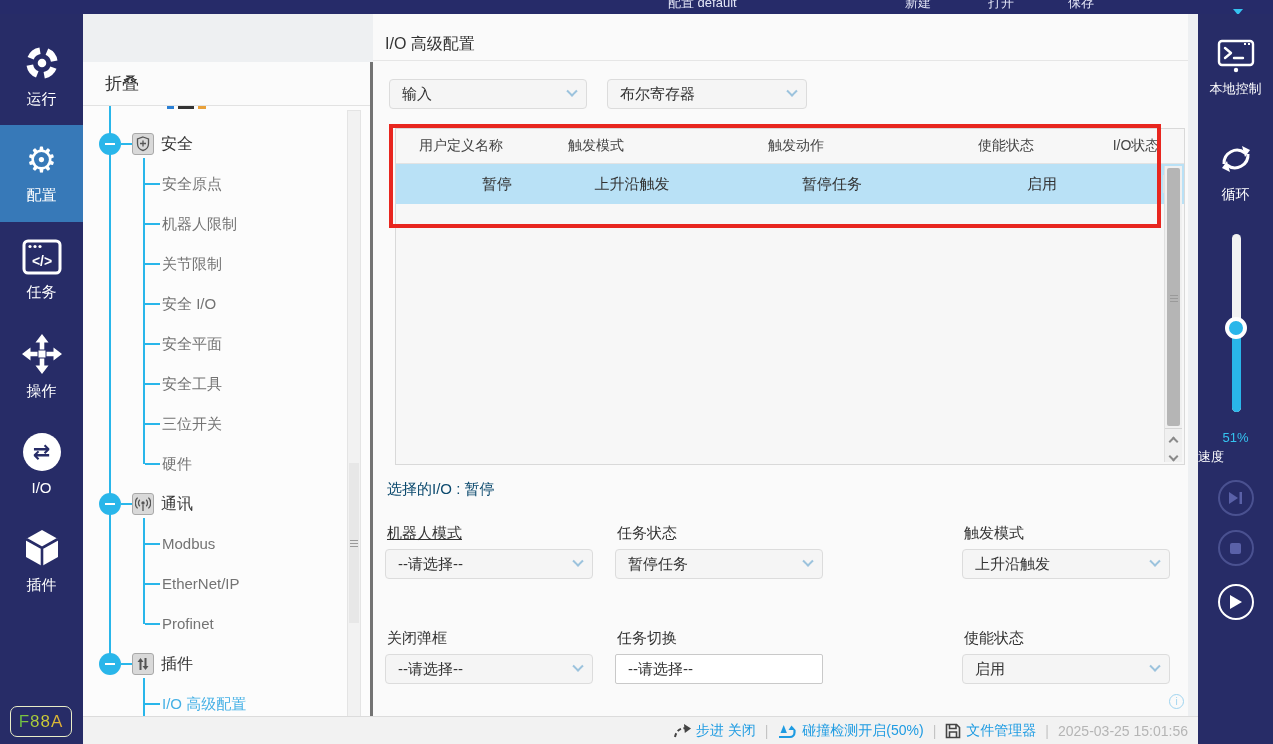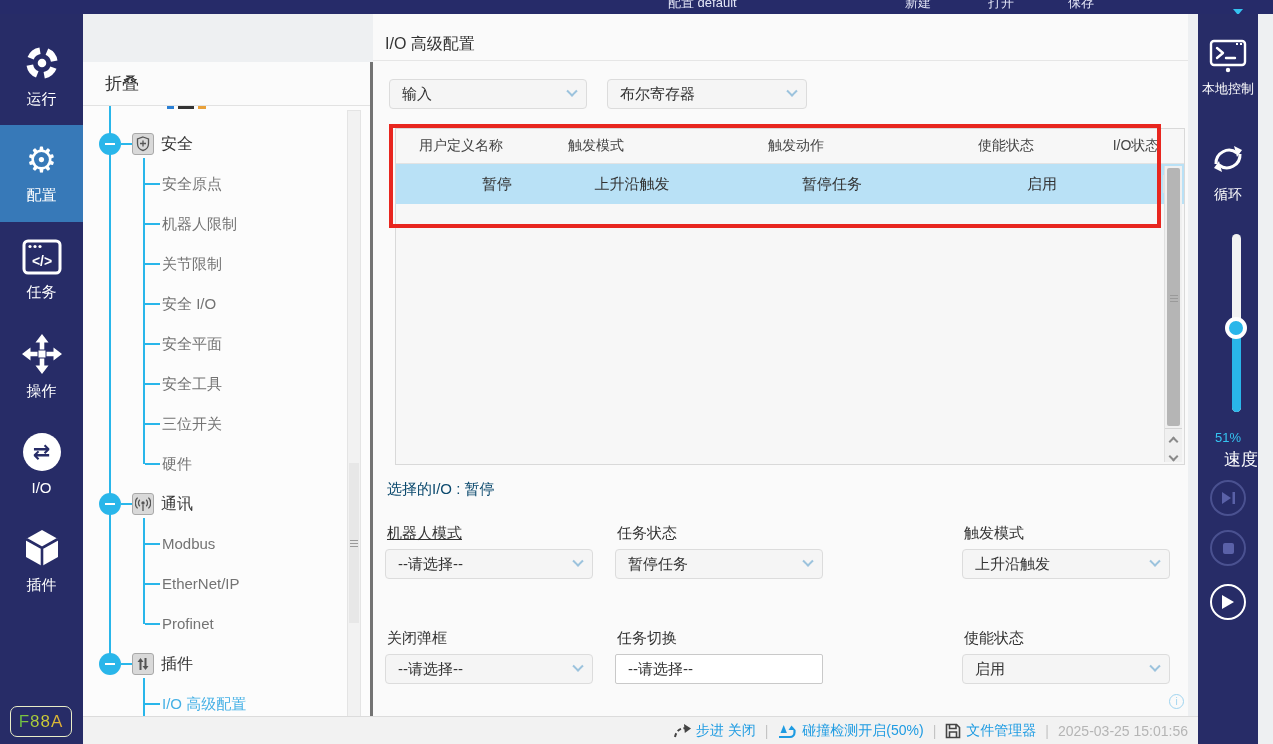--- a/index.html
+++ b/index.html
@@ -62,27 +62,27 @@
   .io-checkbox { width:18px; height:18px; background:#ececec; border:1px solid #e2e2e2; margin:0 auto; }
   .tbl-scroll { position:absolute; right:2px; top:37px; bottom:2px; width:18px; background:#f0f0f0; border-left:1px solid #e0e0e0; }
   .tbl-thumb { position:absolute; left:2px; right:2px; top:2px; height:258px; background:#b5b5b5; border-radius:2px; }
   .tbl-arrows { position:absolute; left:0; right:0; bottom:0; height:34px; border-top:1px solid #d5d5d5; }
   .redbox { position:absolute; left:16px; top:110px; width:772px; height:104px; border:4px solid #e8261f; z-index:6; pointer-events:none; }
   .sel-io { position:absolute; left:14px; top:466px; font-size:15px; color:#0c4a6e; }
   .f-label { position:absolute; font-size:15px; color:#333; height:18px; line-height:18px; }
   .info-icon { position:absolute; left:796px; top:680px; width:15px; height:15px; border:1px solid #9fd4f0; border-radius:50%;
     color:#9fd4f0; font-size:10px; line-height:13px; text-align:center; cursor:pointer; }
   
-  .rsidebar { position:absolute; left:1198px; top:14px; width:60px; height:730px; background:#272c67; z-index:20; }
+  .rsidebar { position:absolute; left:1198px; top:14px; width:75px; height:730px; background:#272c67; z-index:20; }
   .rb-item { position:absolute; width:100%; text-align:center; color:#fff; }
   .slider { position:absolute; left:34px; top:220px; width:9px; height:178px; background:#f2f2f2; border-radius:5px; }
   .slider-fill { position:absolute; left:0; bottom:0; width:9px; height:84px; background:#29b6ea; border-radius:5px; }
   .slider-thumb { position:absolute; left:-7px; top:83px; width:22px; height:22px; border-radius:50%; background:#29b6ea; border:4px solid #fff; cursor:pointer; }
   .speed-pct { position:absolute; top:416px; width:100%; text-align:center; color:#35c3f0; font-size:13px; }
-  .speed-lbl { position:absolute; top:434px; width:100%; text-align:right; color:#fff; font-size:17px; }
+  .speed-lbl { position:absolute; top:434px; width:100%; text-align:left; color:#fff; font-size:13px; }
   .ctl-btn { position:absolute; left:50%; transform:translateX(-50%); width:36px; height:36px; border-radius:50%; border:2px solid #4a5190;
     display:flex; align-items:center; justify-content:center; cursor:pointer; }
   .ctl-btn.play { border-color:#fff; }
   
   .statusbar { position:absolute; left:83px; top:716px; width:1115px; height:28px; background:#f2f2f2; border-top:1px solid #dcdcdc;
     display:flex; align-items:center; justify-content:flex-end; padding-right:10px; gap:6px; font-size:14px; z-index:15; }
   .st-link { color:#1e9be2; display:flex; align-items:center; gap:5px; cursor:pointer; }
   .st-sep { color:#c4c4c4; margin:0 3px; }
   .st-time { color:#b5b5b5; }
 </style>

